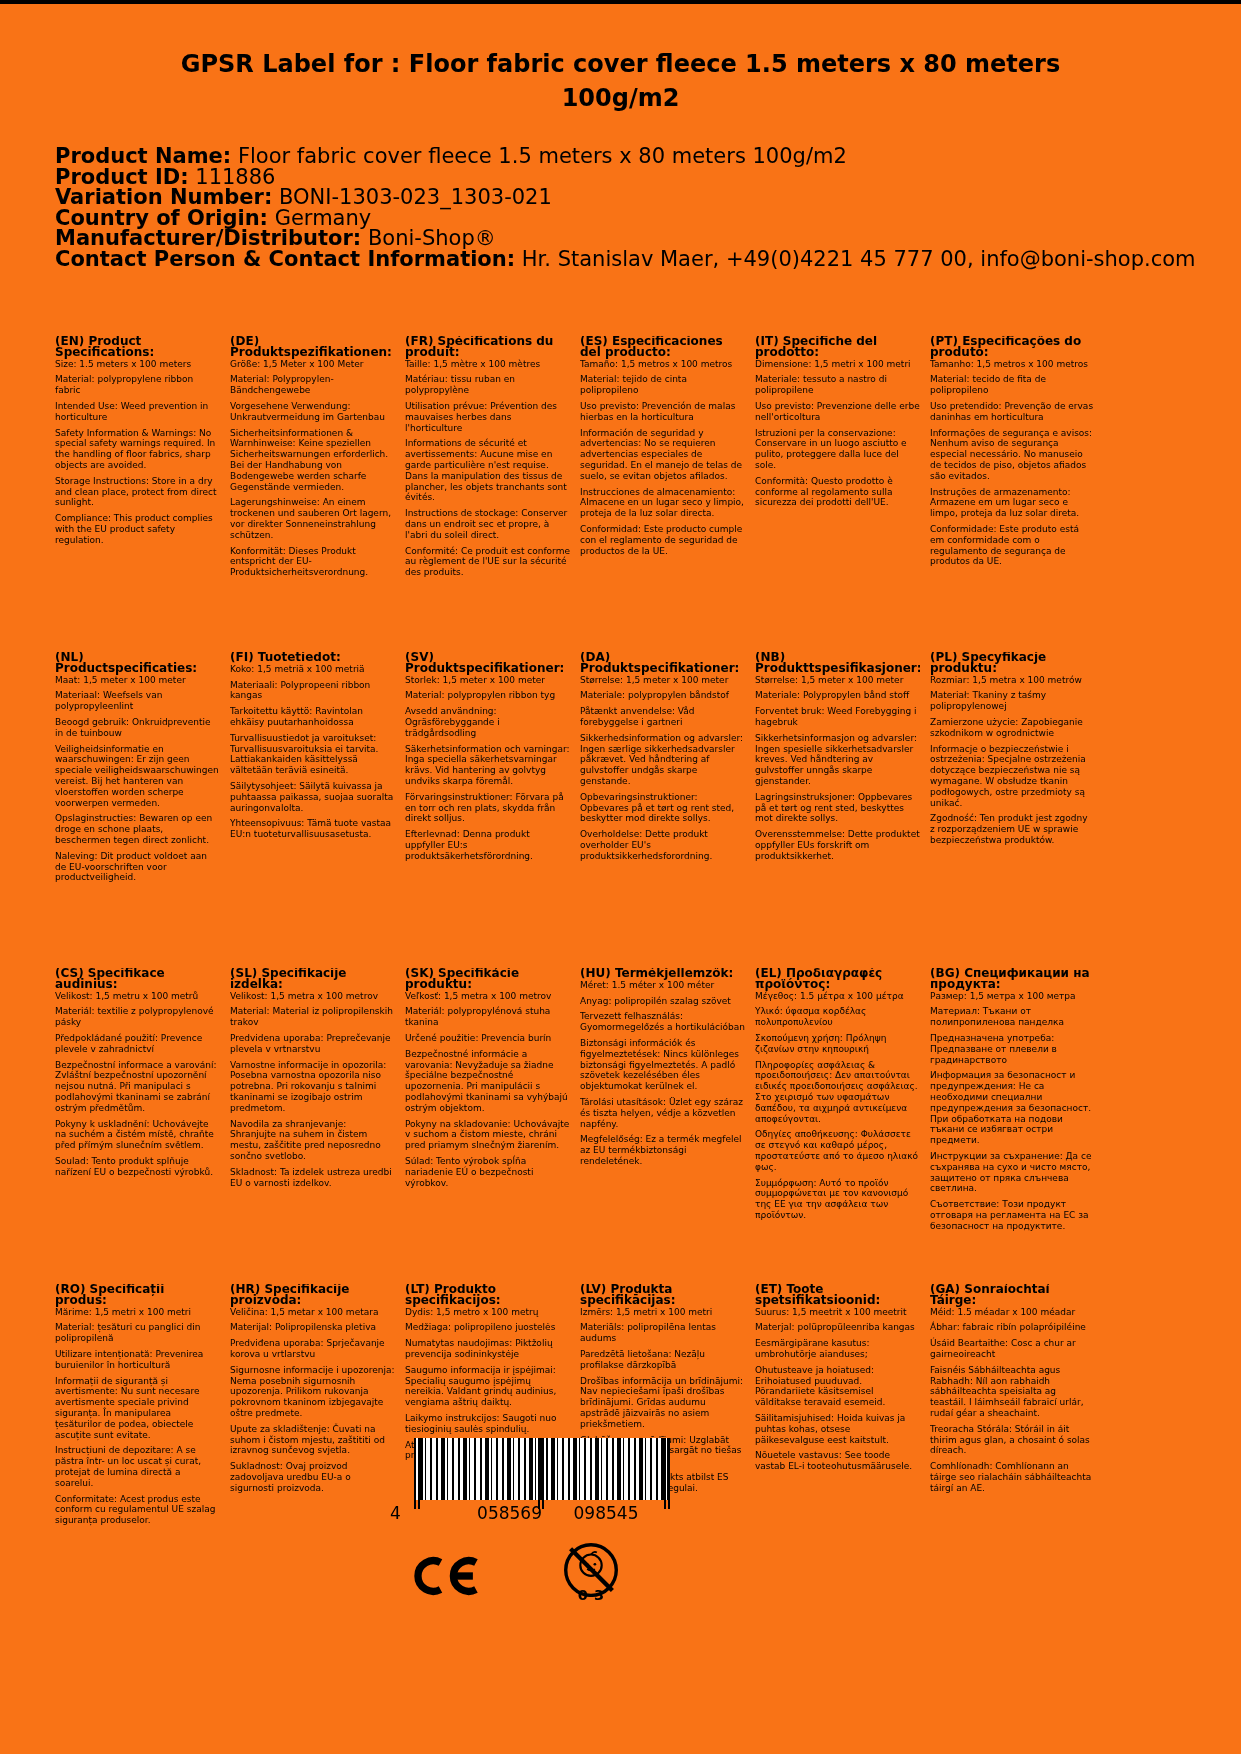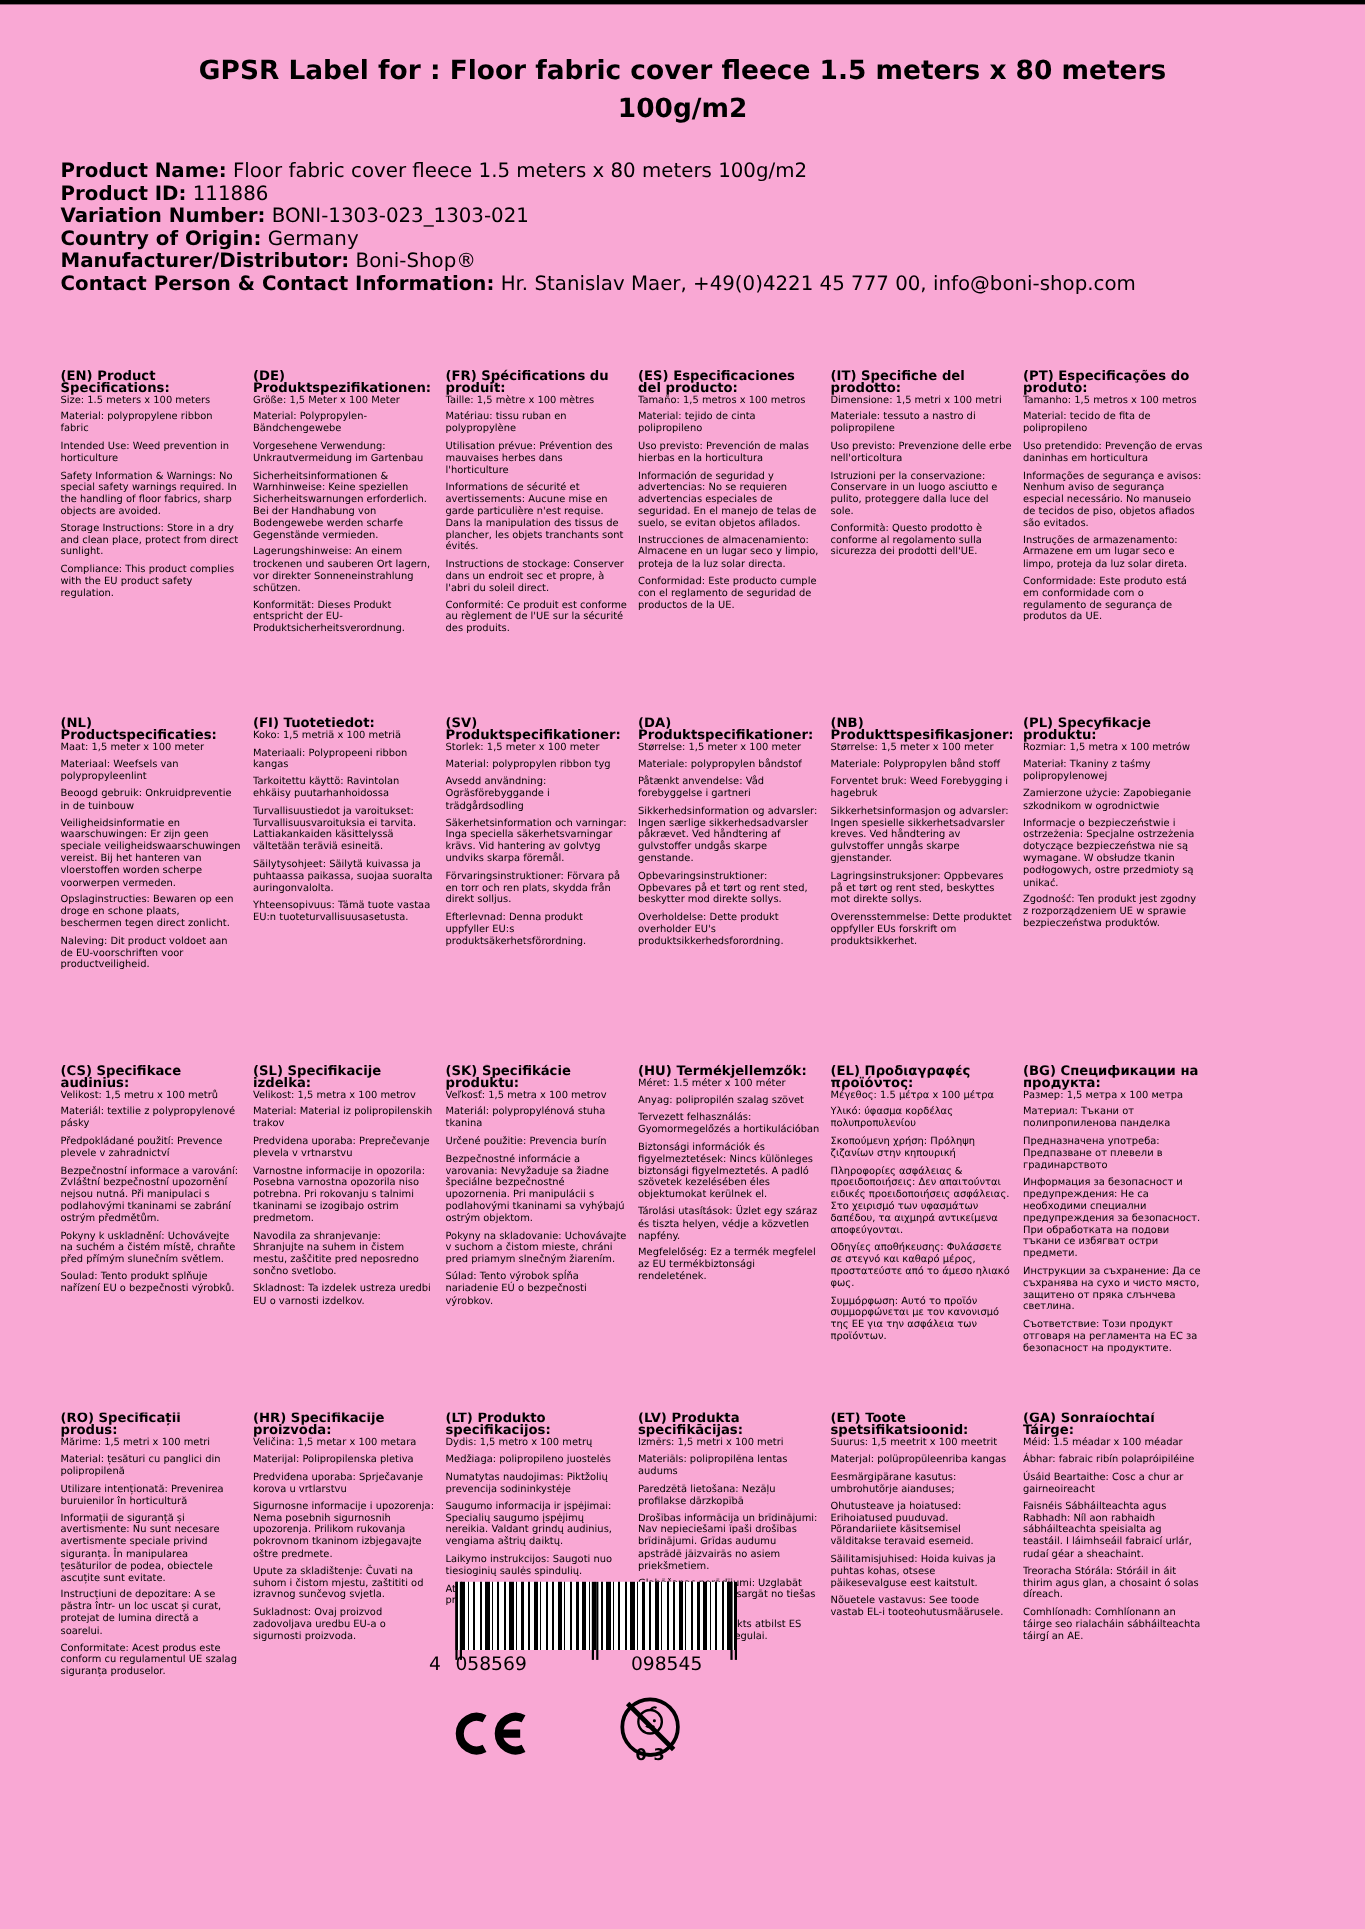--- a/index.html
+++ b/index.html
@@ -1,25 +1,25 @@
 <!DOCTYPE html>
 <html><head>
 <meta charset="utf-8">
 <style>
   html,body { margin:0; padding:0; background:#fff; }
   .page {
-    position:relative; width:1241px; height:1754px; background:#f9a8d4;
+    position:relative; width:1241px; height:1754px; background:#f97316;
     font-family:"DejaVu Sans", sans-serif; color:#000; overflow:hidden;
   }
   .top-edge { position:absolute; left:0; top:0; width:100%; height:4px; background:#000; }
   .title {
     margin:0 auto; padding-top:48px; width:940px; text-align:center;
     font-size:24px; font-weight:bold; line-height:1.4;
   }
-  .info { position:absolute; left:55px; top:146px; font-size:18px; line-height:20.5px; }
+  .info { position:absolute; left:55px; top:146px; font-size:21px; line-height:20.5px; }
   .info-row { white-space:nowrap; }
   .info-label { font-weight:bold; }
   .info-value { font-weight:normal; }
   .specs {
     position:absolute; left:55px; top:336px;
     display:grid; grid-template-columns:repeat(6,165px); column-gap:10px;
     grid-auto-rows:316px;
   }
   .spec-block { font-size:9px; line-height:10.8px; overflow:hidden; }
   .spec-title { font-weight:bold; font-size:12px; margin:0 0 1px 0; }
@@ -28,21 +28,21 @@
   .bars {
     position:relative; margin-left:24px; width:256px; height:62px;
     background:repeating-linear-gradient(90deg,
       #000 0 2px, #fff 2px 5px, #000 5px 9px, #fff 9px 11px,
       #000 11px 12px, #fff 12px 16px, #000 16px 18px, #fff 18px 22px);
   }
   .guard { position:absolute; top:0; width:2px; height:71px; background:#000; box-shadow:4px 0 0 #000; }
   .g-left { left:0; } .g-mid { left:124px; } .g-right { right:4px; }
   .nums { display:flex; margin-top:3px; font-size:17px; }
   .nums .n1 { width:24px; }
-  .nums .n2 { width:128px; text-align:left; }
+  .nums .n2 { width:128px; text-align:right; }
   .nums .n3 { width:128px; text-align:center; }
   .ce-mark { position:absolute; left:413px; top:1552px; }
   .age-mark { position:absolute; left:556px; top:1538px; }
 </style>
 </head>
 <body>
 
 <div class="page">
   <div class="top-edge"></div>
 

